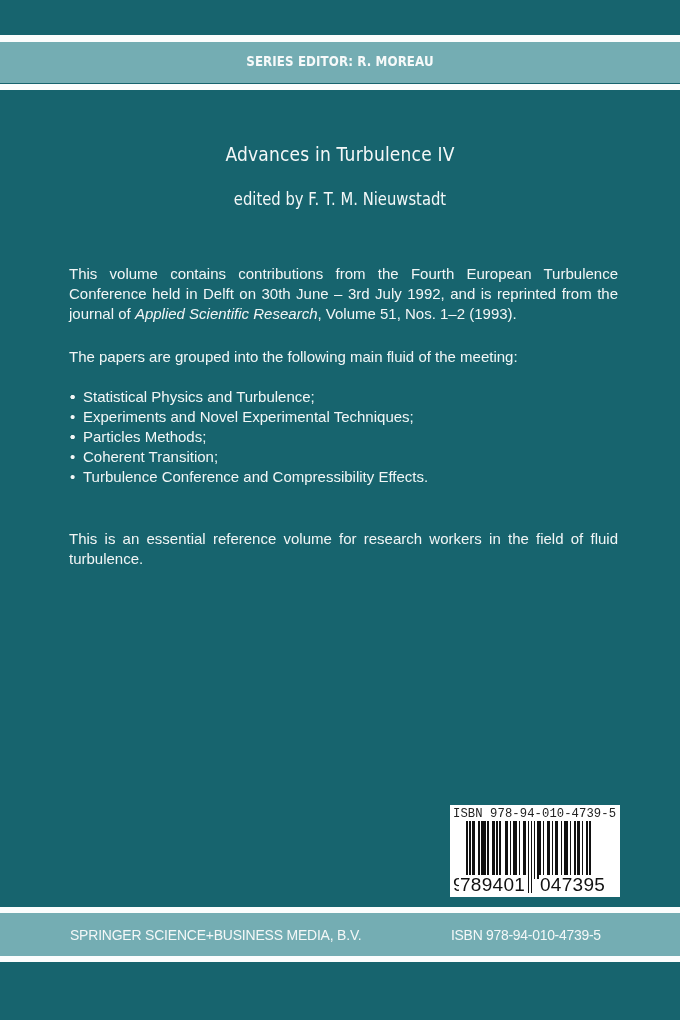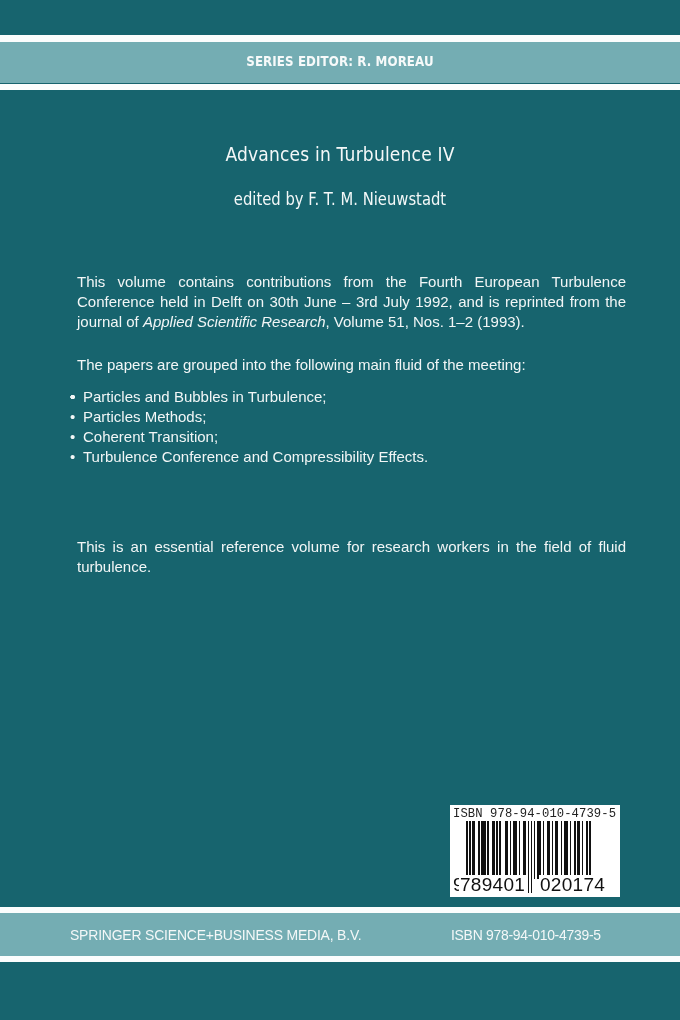--- a/index.html
+++ b/index.html
@@ -25,21 +25,21 @@
     }
     .editor {
       position: absolute; left: 0; width: 680px; top: 189px;
       text-align: center; font-family: "DejaVu Sans", sans-serif;
       font-size: 17px; color: #f4f8f8; transform: scaleX(0.87);
     }
     .body-text {
       position: absolute; left: 69px; width: 549px;
       font-size: 15px; line-height: 20px; color: #f2f6f6;
     }
-    .para { margin: 8px; text-align: justify; text-align-last: left; }
+    .para { margin: 0; text-align: justify; text-align-last: left; }
     .intro { top: 264px; }
     .grouped { top: 347px; }
     .topics { top: 387px; list-style: none; margin: 0; padding: 0; }
     .topics li { position: relative; padding-left: 14px; line-height: 20px; font-size: 15px; }
     .topics li .bullet { position: absolute; left: 1px; top: 0; }
     .closing { top: 529px; }
     .barcode-box {
       position: absolute; left: 450px; top: 805px; width: 170px; height: 92px;
       background: #ffffff; color: #111;
     }
@@ -72,23 +72,23 @@
 
 <div class="title">Advances in Turbulence IV</div>
 <div class="editor">edited by  F. T. M. Nieuwstadt</div>
 
 <p class="body-text para intro"><span>This volume contains contributions from the Fourth European Turbulence Conference held in Delft on 30th June – 3rd July 1992, and is reprinted from the journal of </span><em>Applied Scientific Research</em><span>, Volume 51, Nos. 1–2 (1993).</span></p>
 
 <p class="body-text para grouped">The papers are grouped into the following main fluid of the meeting:</p>
 
 <ul class="body-text topics">
   <li><span class="bullet">•</span></li>
+  <li><span class="bullet">•</span><span>Statistical Physics and Turbulence;</span></li>
+  <li><span class="bullet">•</span><span>Experiments and Novel Experimental Techniques;</span></li>
   <li><span class="bullet">•</span></li>
-  <li><span class="bullet">•</span></li>
-  <li><span class="bullet">•</span><span>Particles and Bubbles in Turbulence;</span></li>
   <li><span class="bullet">•</span><span>Particles Methods;</span></li>
   <li><span class="bullet">•</span><span>Coherent Transition;</span></li>
   <li><span class="bullet">•</span><span>Turbulence Conference and Compressibility Effects.</span></li>
 </ul>
 
 <p class="body-text para closing">This is an essential reference volume for research workers in the field of fluid turbulence.</p>
 
 <div class="barcode-box">
   <div class="isbn-top">ISBN 978-94-010-4739-5</div>
   <div class="bars" id="bars">
@@ -118,20 +118,20 @@
       <div class="bar" style="left: 97.5px; width: 4.5px; height: 58px;"></div>
       <div class="bar" style="left: 103.5px; width: 1.5px; height: 58px;"></div>
       <div class="bar" style="left: 108px; width: 1.5px; height: 58px;"></div>
       <div class="bar" style="left: 111px; width: 3px; height: 58px;"></div>
       <div class="bar" style="left: 115.5px; width: 1.5px; height: 58px;"></div>
       <div class="bar" style="left: 120px; width: 1.5px; height: 72px;"></div>
       <div class="bar" style="left: 123px; width: 1.5px; height: 72px;"></div>
     </div>
   <span class="digits" style="left:2px;">9</span>
   <span class="digits" style="left:9px;letter-spacing:0.3px;">789401</span>
-  <span class="digits" style="left:89px;letter-spacing:0.3px;">020174</span>
+  <span class="digits" style="left:89px;letter-spacing:0.3px;">047395</span>
 </div>
 
 <div class="stripe-white" style="top:907px;height:6px;"></div>
 <div class="band-light" style="top:913px;height:43px;"></div>
 <div class="stripe-white" style="top:956px;height:6px;"></div>
 <div class="footer-left">SPRINGER SCIENCE+BUSINESS MEDIA, B.V.</div>
 <div class="footer-right">ISBN 978-94-010-4739-5</div>
 
 </body></html>

